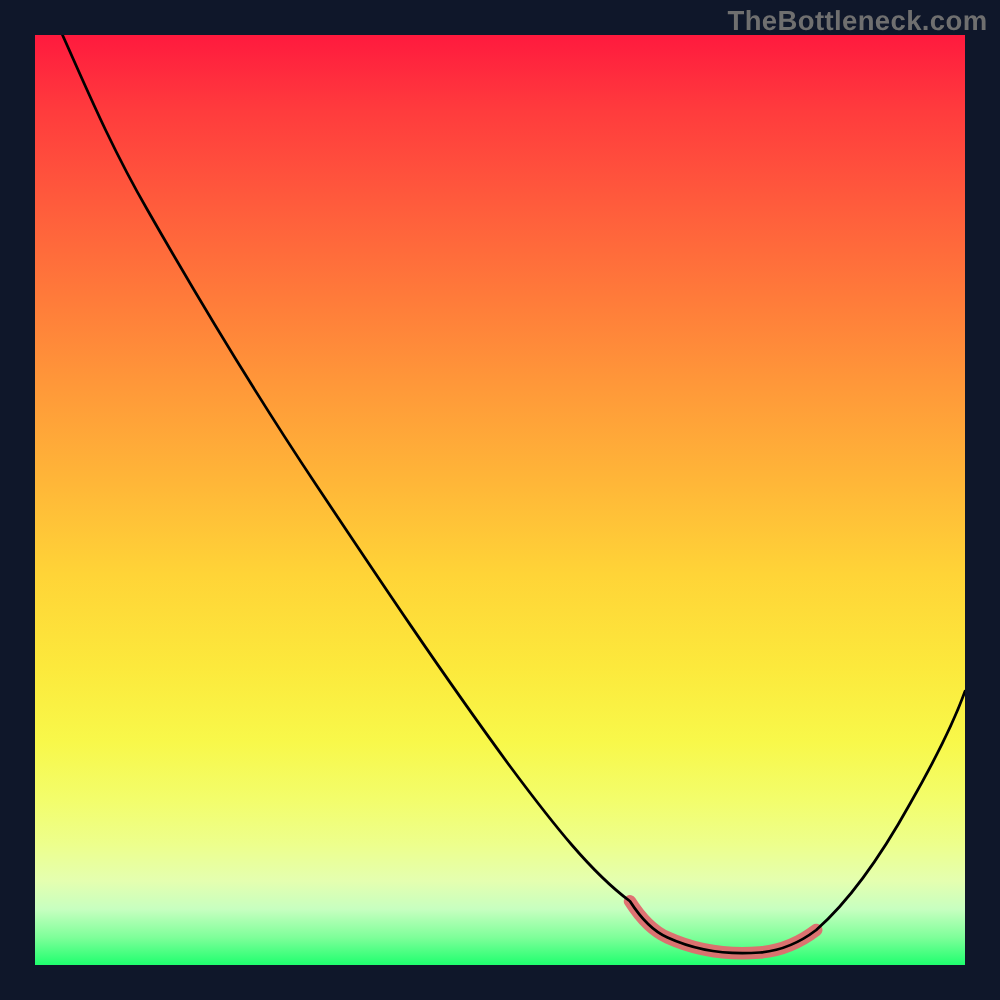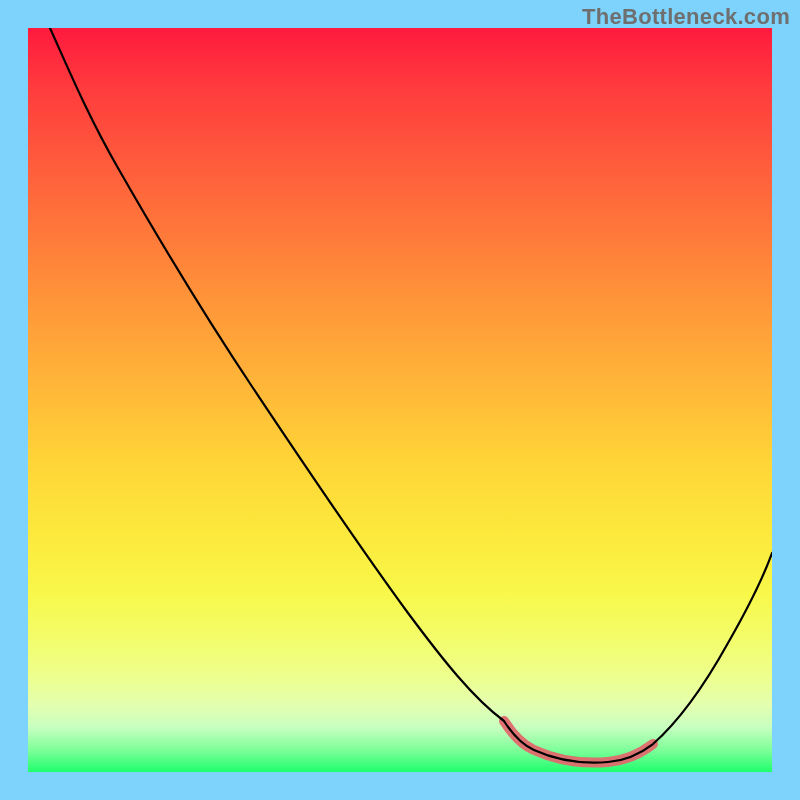--- a/index.html
+++ b/index.html
@@ -8,21 +8,21 @@
     width: 800px;
     height: 800px;
     background: #000;
     overflow: hidden;
     font-family: Arial, Helvetica, sans-serif;
   }
   .frame {
     position: relative;
     width: 800px;
     height: 800px;
-    background: #7dd3fc;
+    background: #0f172a;
   }
   .watermark {
     position: absolute;
     top: 4px;
     right: 10px;
     color: #6f6f6f;
     font-size: 22px;
     font-weight: 600;
     letter-spacing: 0.3px;
     z-index: 5;

